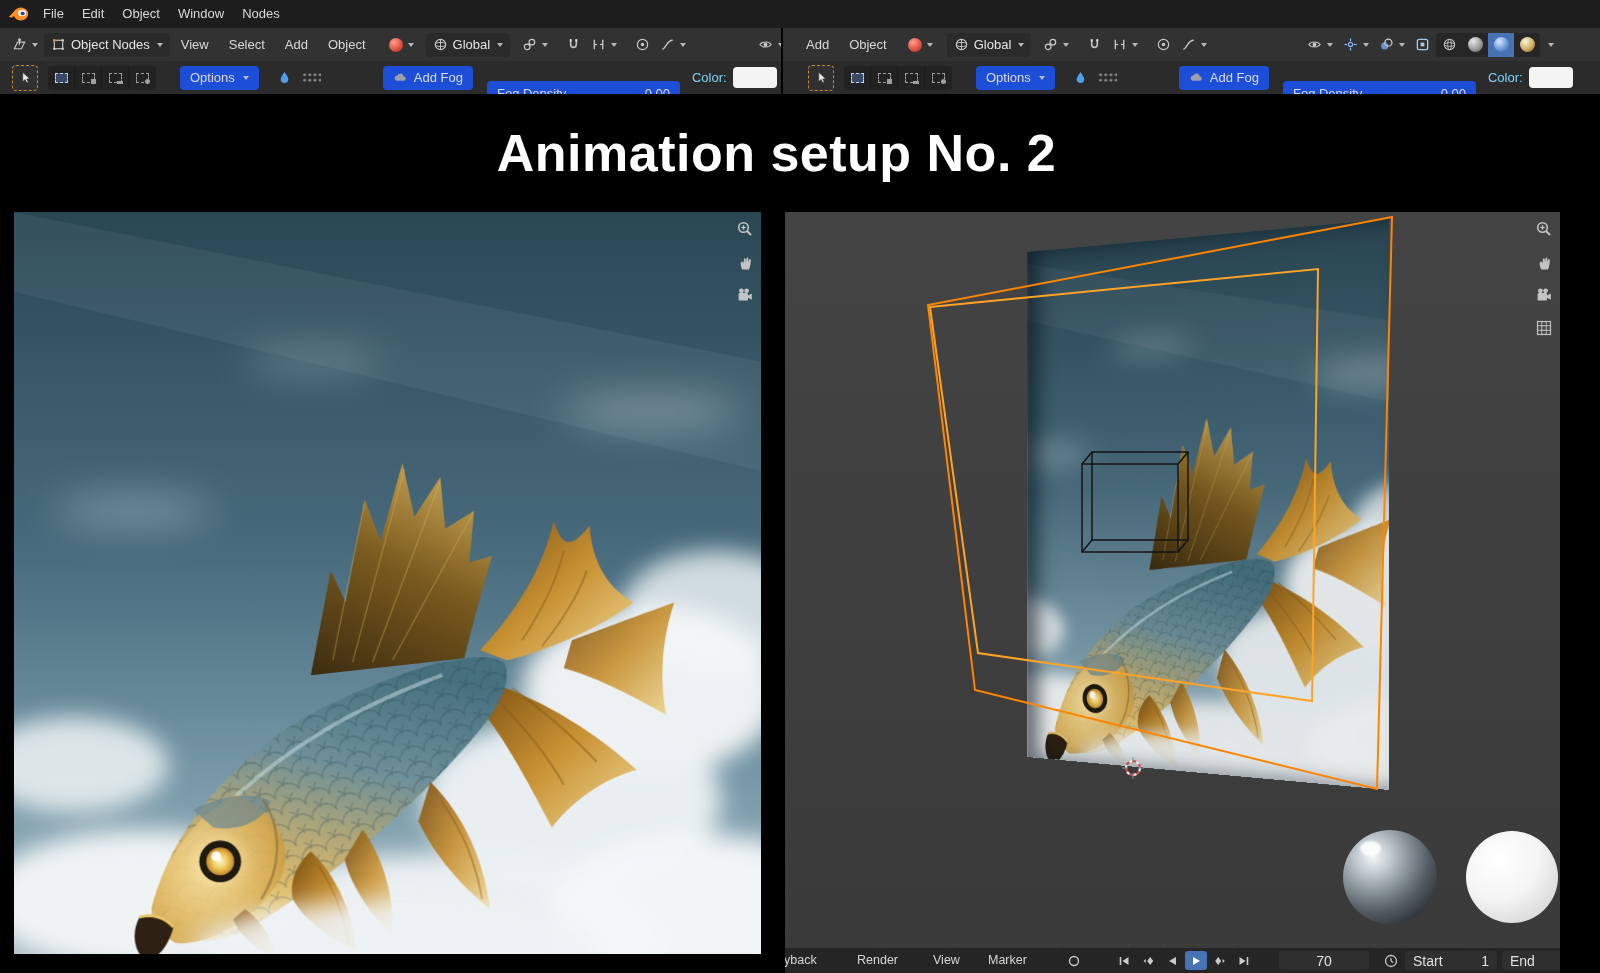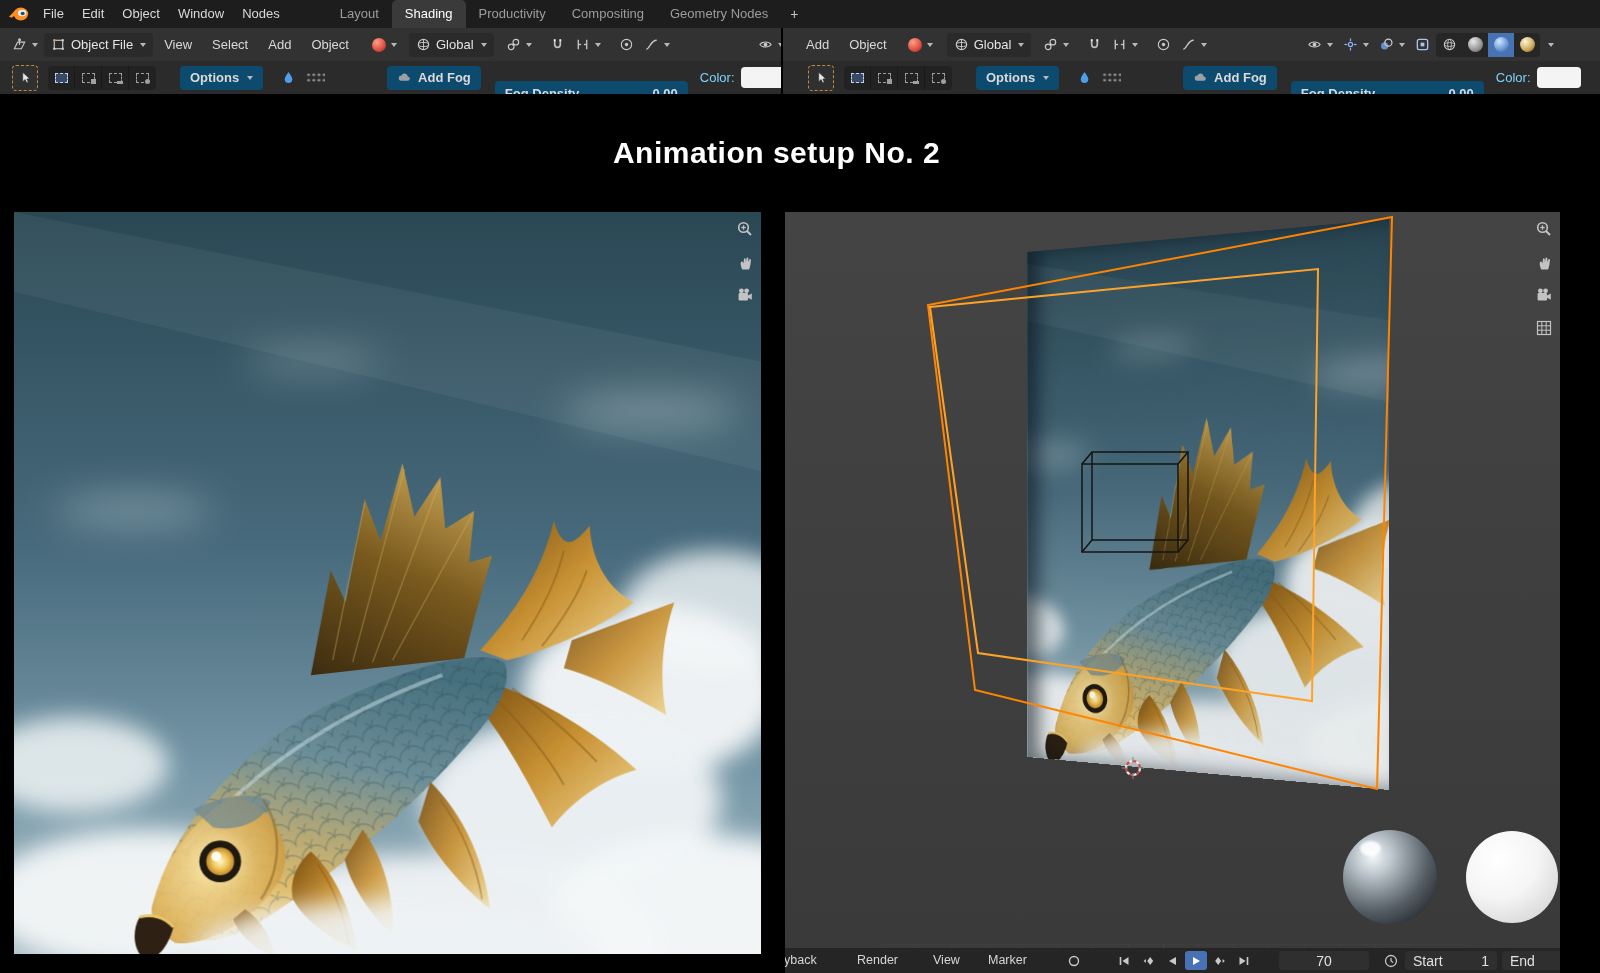--- a/index.html
+++ b/index.html
@@ -40,29 +40,29 @@
   .etool.right { left: 783px; width: 817px; padding-left: 25px; }
   .tool-active { width: 26px; height: 26px; border: 1px dashed #c18a3d; border-radius: 4px; display: flex; align-items: center; justify-content: center; background: #303030; flex: none; }
   .selgrp { display: flex; background: #222; border-radius: 4px; margin-left: 10px; overflow: hidden; flex: none; }
   .selbtn { width: 27px; height: 24px; display: flex; align-items: center; justify-content: center; border-right: 1px solid #1a1a1a; }
   .selbtn:last-child { border-right: none; }
   .selbox { width: 13px; height: 10px; border: 1px dashed #9f9f9f; position: relative; }
   .selbtn.active .selbox { border-color: #bdd4f6; background: rgba(84,124,186,.45); }
   .selbox.v2::after, .selbox.v3::after, .selbox.v4::after { content: ""; position: absolute; right: -2px; bottom: -2px; width: 5px; height: 5px; background: #9f9f9f; }
   .selbox.v3::after { width: 6px; height: 3px; }
   .selbox.v4::after { border-radius: 50%; }
-  .pill { background: #0c4a6e; border-radius: 4px; height: 24px; display: flex; align-items: center; color: #dadada; font-size: 13px; padding: 0 10px; gap: 6px; flex: none; font-weight: bold; }
+  .pill { background: #1d4ed8; border-radius: 4px; height: 24px; display: flex; align-items: center; color: #dadada; font-size: 13px; padding: 0 10px; gap: 6px; flex: none; }
   .slider { justify-content: space-between; width: 193px; margin-top: 31px; }
   .swatch { width: 44px; height: 21px; background: #f4f4f4; border-radius: 4px; flex: none; }
   .grip { width: 19px; height: 11px; background-image: radial-gradient(circle, #8d8d8d 1.3px, transparent 1.5px); background-size: 5.2px 5.5px; flex: none; }
   .lbl { color: #7dd3fc; font-size: 13px; }
 
   
   .banner { position: absolute; top: 94px; left: 0; width: 1600px; height: 118px; background: #000; display: flex; align-items: center; justify-content: center; }
-  .banner h1 { color: #fff; font-size: 30px; font-weight: 700; letter-spacing: .5px; margin-right: 47px; }
+  .banner h1 { color: #fff; font-size: 52px; font-weight: 700; letter-spacing: .5px; margin-right: 47px; }
 
   
   .vp-left  { position: absolute; left: 14px;  top: 212px; width: 747px; height: 742px; overflow: hidden; background: #3c5a68; }
   .vp-right { position: absolute; left: 785px; top: 212px; width: 775px; height: 736px; overflow: hidden; background: linear-gradient(180deg, #444444, #3a3a3a); }
   .fishfill { width: 100%; height: 100%; display: block; }
   .nav { position: absolute; top: 8px; right: 7px; display: flex; flex-direction: column; gap: 15px; z-index: 6; align-items: center; }
   .floor { position: absolute; left: -160px; bottom: -150px; width: 1100px; height: 640px;
            background-image: linear-gradient(#4e4e4e 1.5px, transparent 1.5px), linear-gradient(90deg, #4e4e4e 1.5px, transparent 1.5px);
            background-size: 66px 66px; transform: perspective(640px) rotateX(63deg); transform-origin: 50% 100%; opacity: .55; z-index: 0; }
   .scene-card { position: absolute; left: 166px; top: 7px; width: 438px; height: 571px;
@@ -318,42 +318,34 @@
     <ellipse cx="14" cy="8" rx="8" ry="7" fill="#ff8f1f"></ellipse>
     <ellipse cx="15.5" cy="7" rx="4.5" ry="3.6" fill="#e8eef4"></ellipse>
     <ellipse cx="16" cy="7.4" rx="2.2" ry="1.9" fill="#2a4a6a"></ellipse>
     <path d="M1,11 L8,4 L11,7 L4,12 Z" fill="#ff8f1f"></path>
   </svg>
   <span class="menu">File</span>
   <span class="menu">Edit</span>
   <span class="menu">Object</span>
   <span class="menu">Window</span>
   <span class="menu">Nodes</span>
-  <div class="tabs">
-    <span class="tab">Layout</span>
-    <span class="tab active">Shading</span>
-    <span class="tab">Productivity</span>
-    <span class="tab">Compositing</span>
-    <span class="tab">Geometry Nodes</span>
-    <span class="tab addtab">+</span>
-  </div>
 </div>
 
 <div class="ehdr left">
   <span class="icbtn">
       <svg class="ic16">
         <use href="#i-vp3d"></use>
       </svg>
       <span class="chev"></span>
     </span>
   <span class="dd">
     <svg class="ic16">
         <use href="#i-mode"></use>
       </svg>
-    <span>Object File</span>
+    <span>Object Nodes</span>
     <span class="chev"></span>
   </span>
   <span class="menu">View</span>
   <span class="menu">Select</span>
   <span class="menu">Add</span>
   <span class="menu">Object</span>
   <span class="icbtn" style="margin-left:8px">
       <span class="msphere"></span>
       <span class="chev"></span>
     </span>

